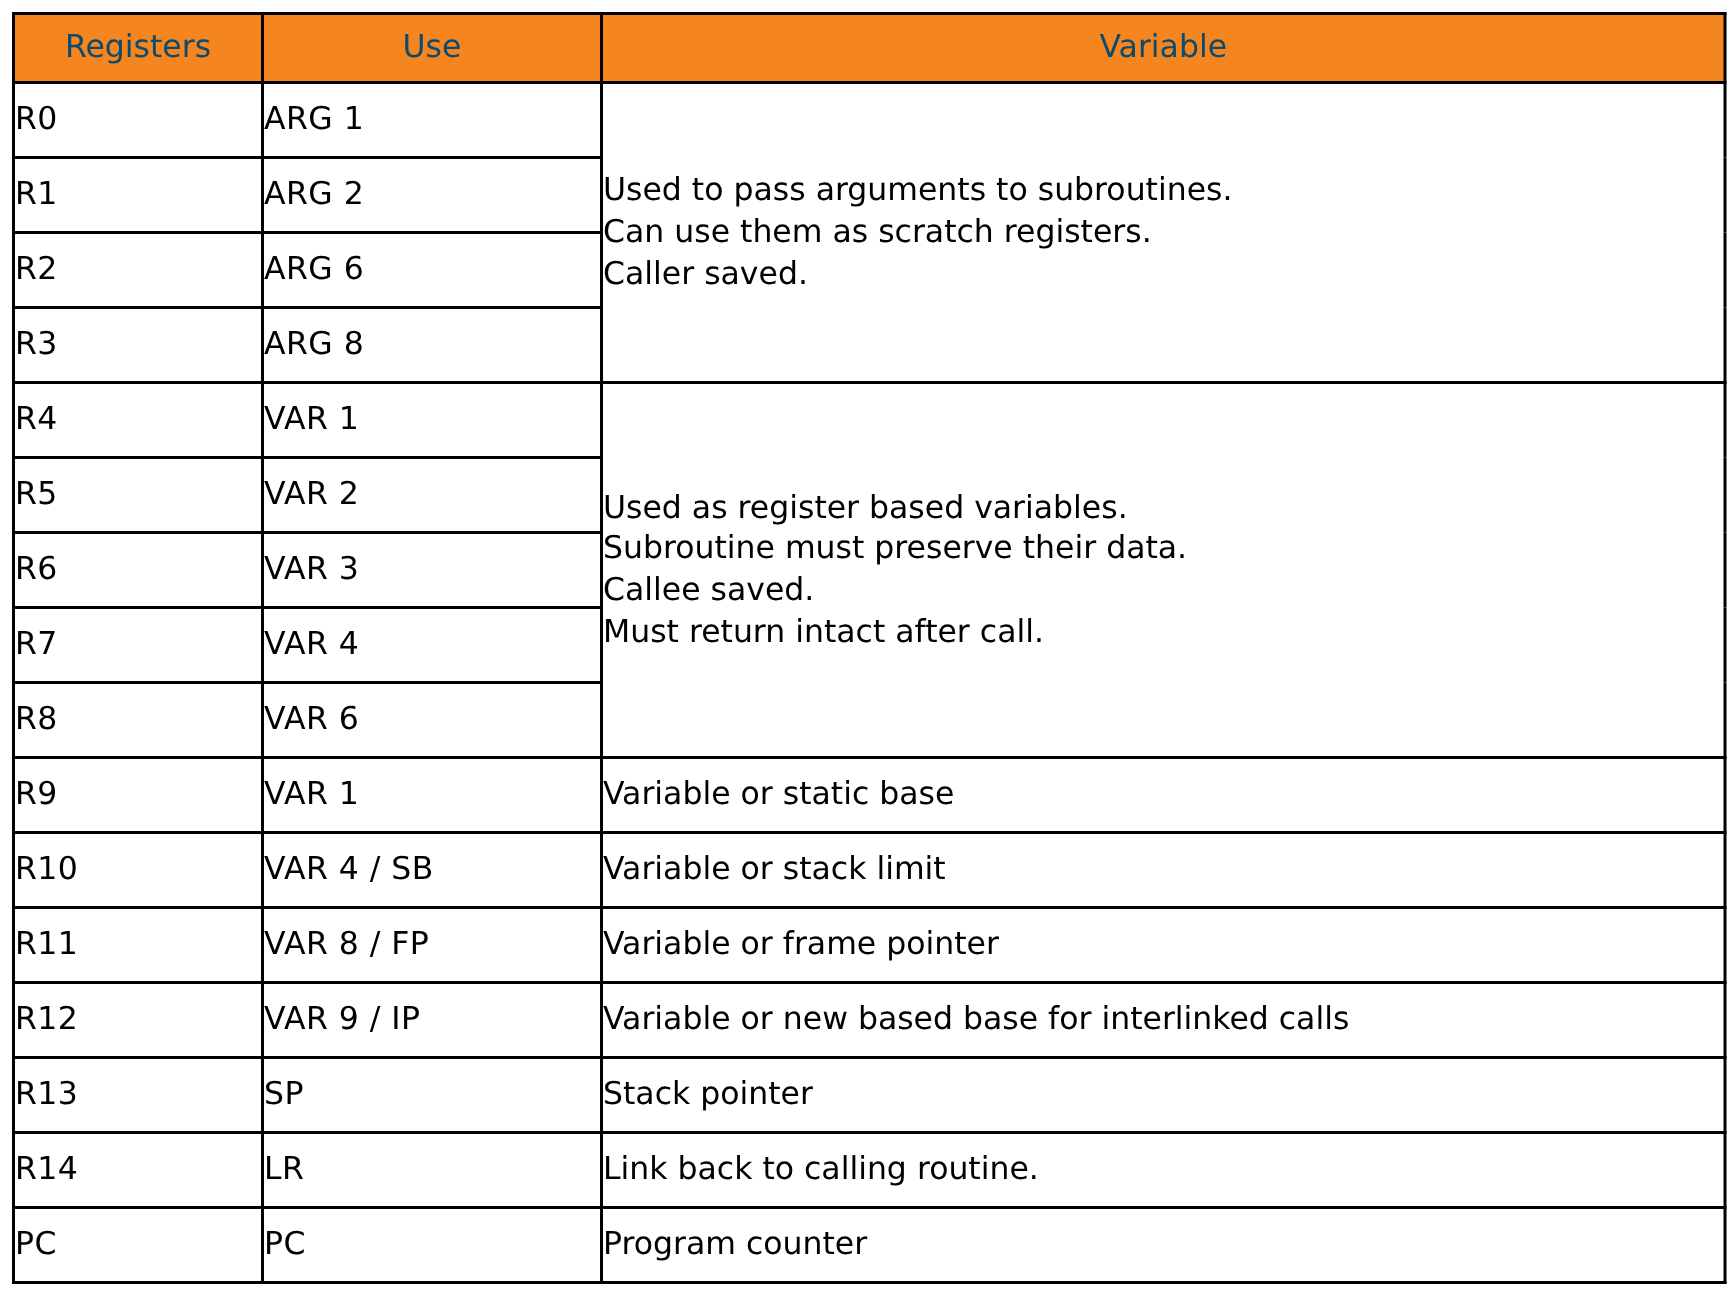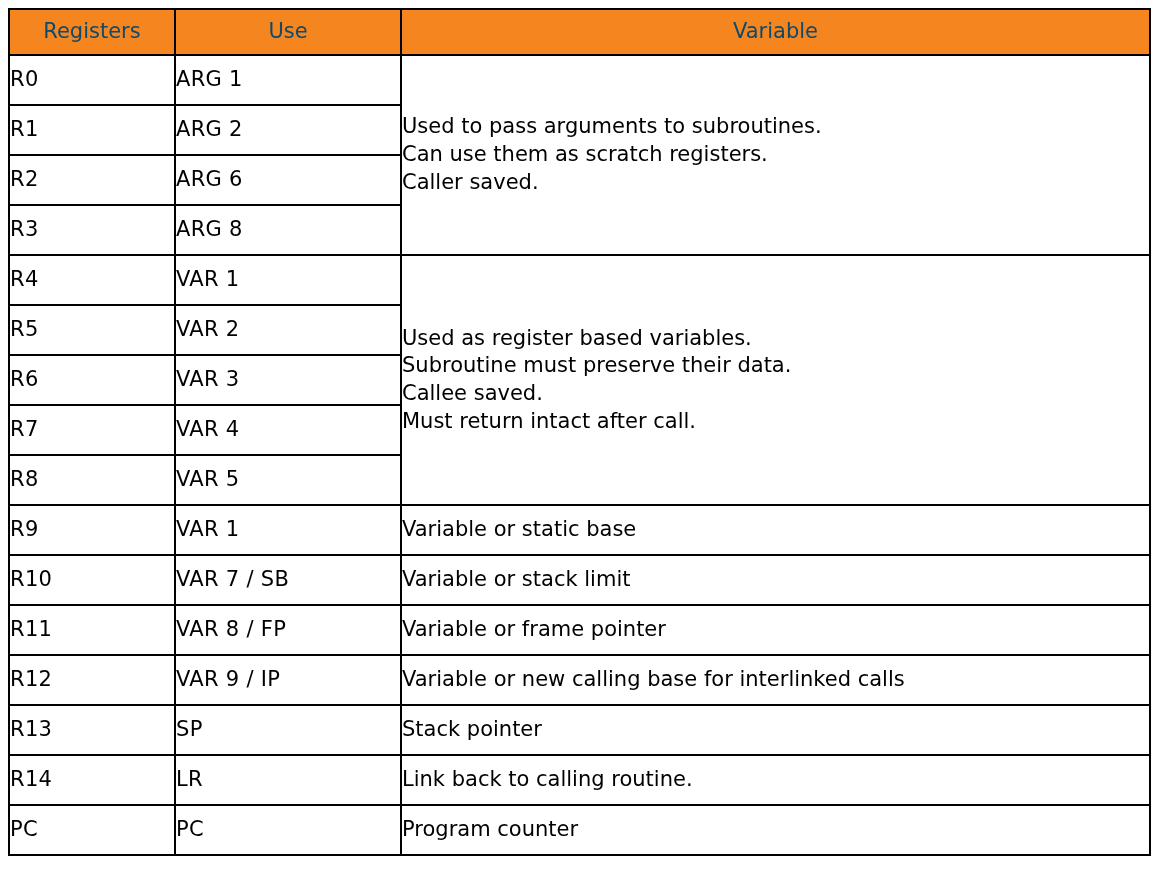--- a/index.html
+++ b/index.html
@@ -125,42 +125,42 @@
       <tr>
         <td class="reg-cell">R6</td>
         <td class="use-cell">VAR 3</td>
       </tr>
       <tr>
         <td class="reg-cell">R7</td>
         <td class="use-cell">VAR 4</td>
       </tr>
       <tr>
         <td class="reg-cell">R8</td>
-        <td class="use-cell">VAR 5</td>
+        <td class="use-cell">VAR 6</td>
       </tr>
 
       <tr>
         <td class="reg-cell">R9</td>
         <td class="use-cell">VAR 1</td>
         <td class="comment-cell">Variable or static base</td>
       </tr>
       <tr>
         <td class="reg-cell">R10</td>
-        <td class="use-cell">VAR 7 / SB</td>
+        <td class="use-cell">VAR 4 / SB</td>
         <td class="comment-cell">Variable or stack limit</td>
       </tr>
       <tr>
         <td class="reg-cell">R11</td>
         <td class="use-cell">VAR 8 / FP</td>
         <td class="comment-cell">Variable or frame pointer</td>
       </tr>
       <tr>
         <td class="reg-cell">R12</td>
         <td class="use-cell">VAR 9 / IP</td>
-        <td class="comment-cell">Variable or new calling base for interlinked calls</td>
+        <td class="comment-cell">Variable or new based base for interlinked calls</td>
       </tr>
       <tr>
         <td class="reg-cell">R13</td>
         <td class="use-cell">SP</td>
         <td class="comment-cell">Stack pointer</td>
       </tr>
       <tr>
         <td class="reg-cell">R14</td>
         <td class="use-cell">LR</td>
         <td class="comment-cell">Link back to calling routine.</td>

